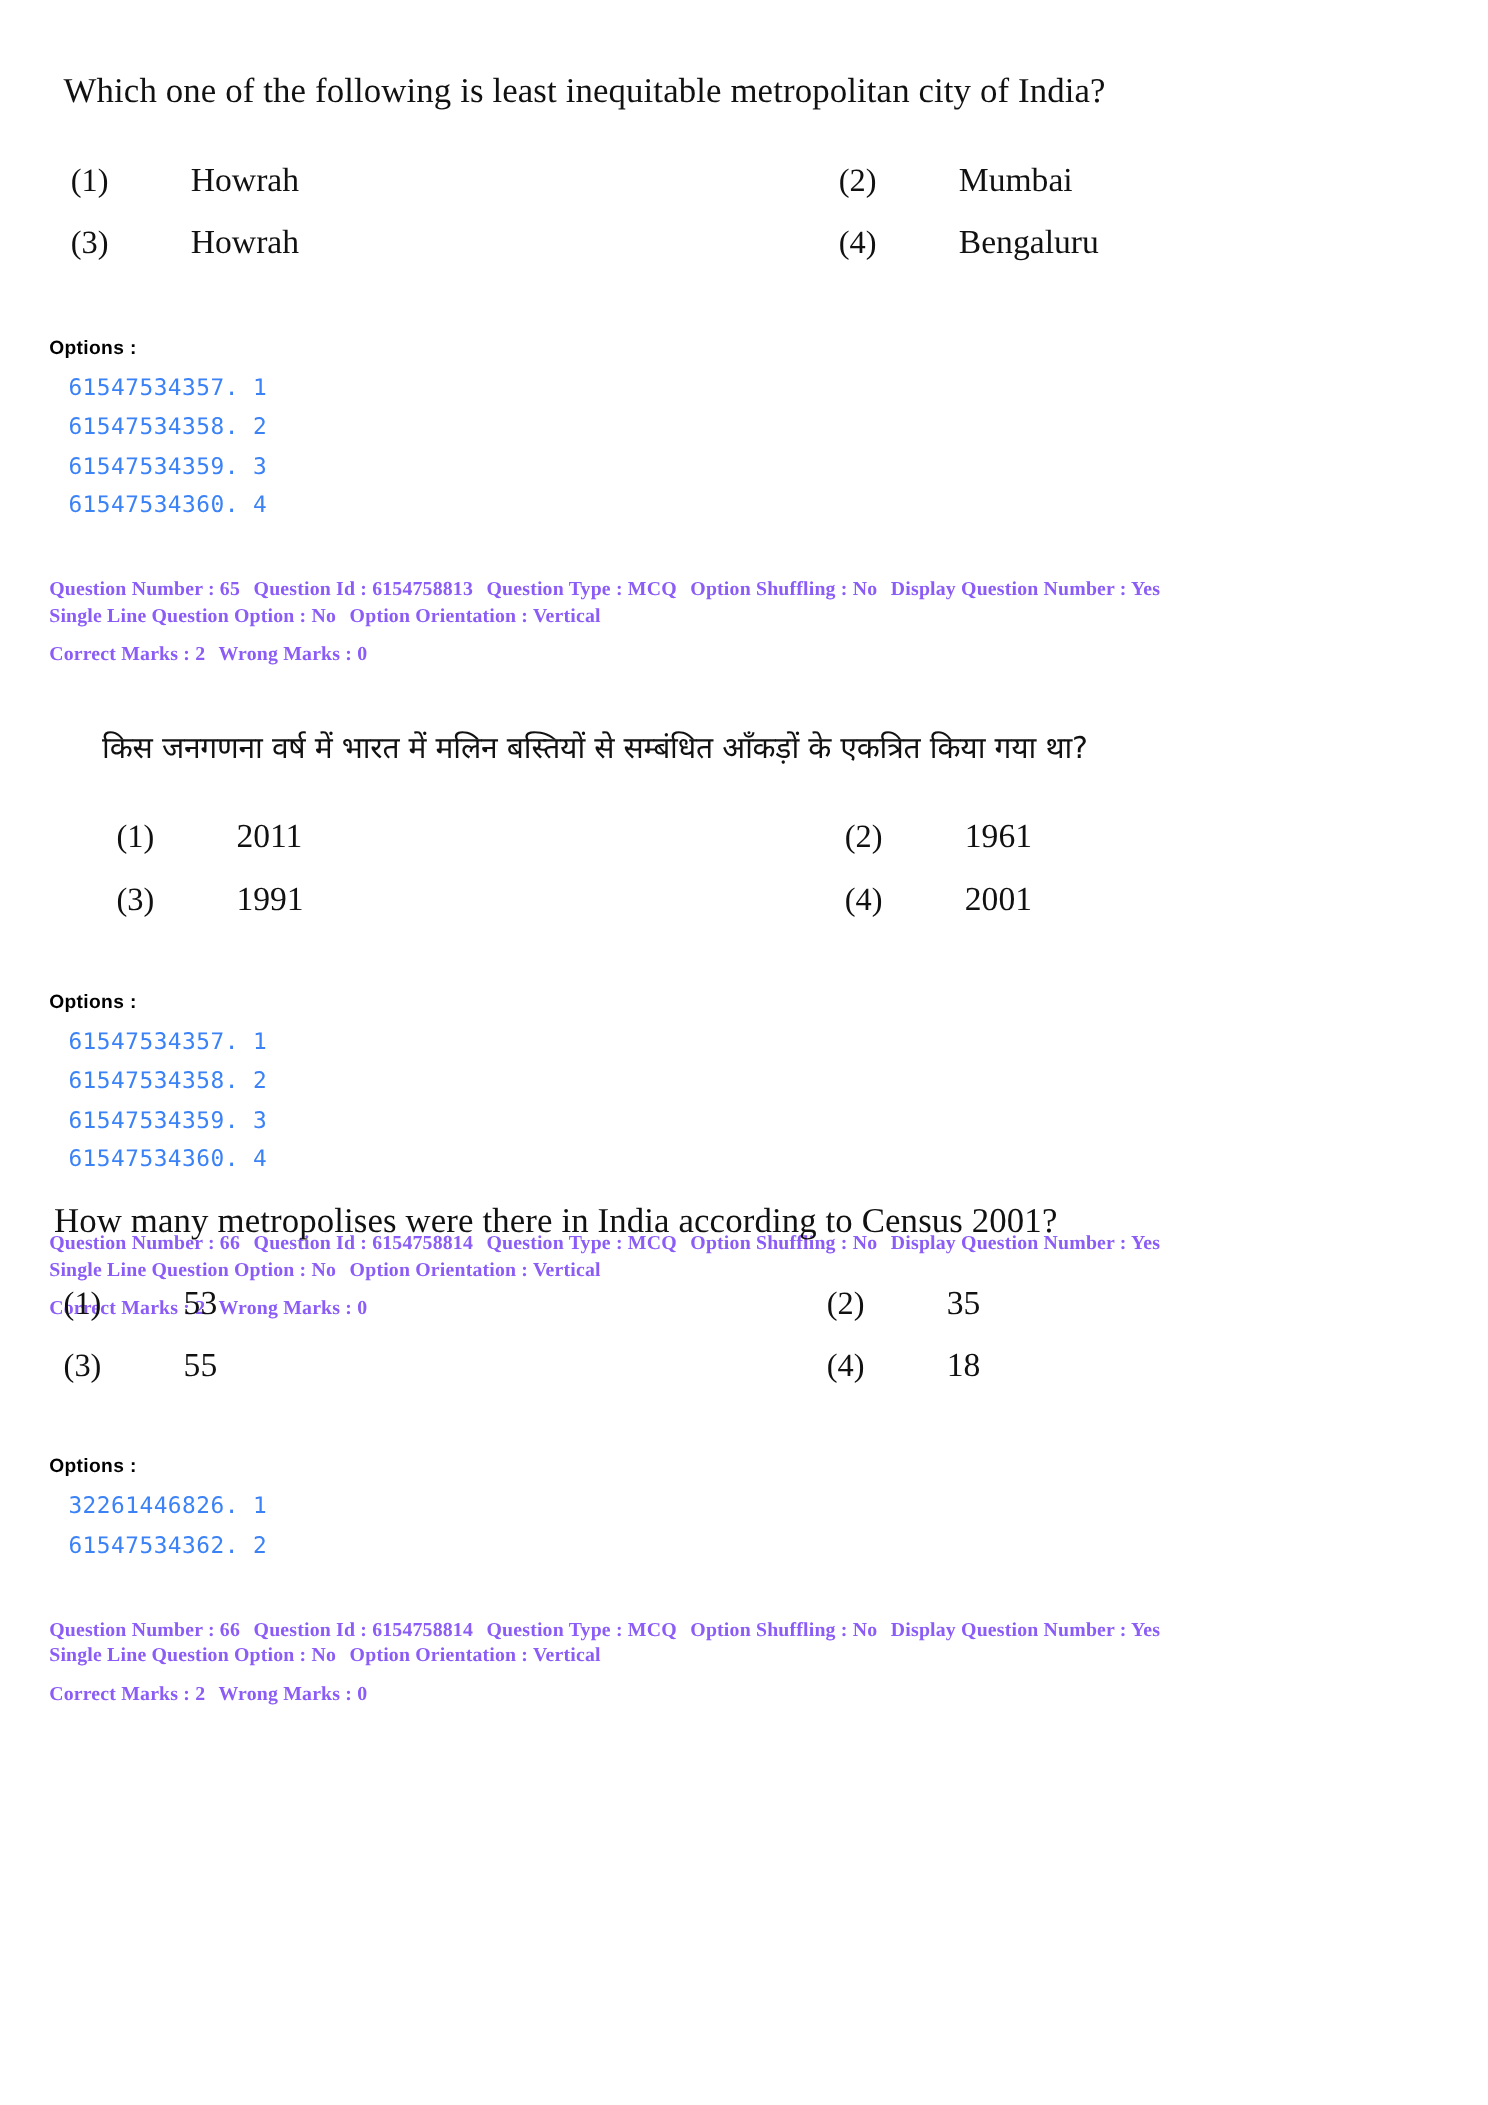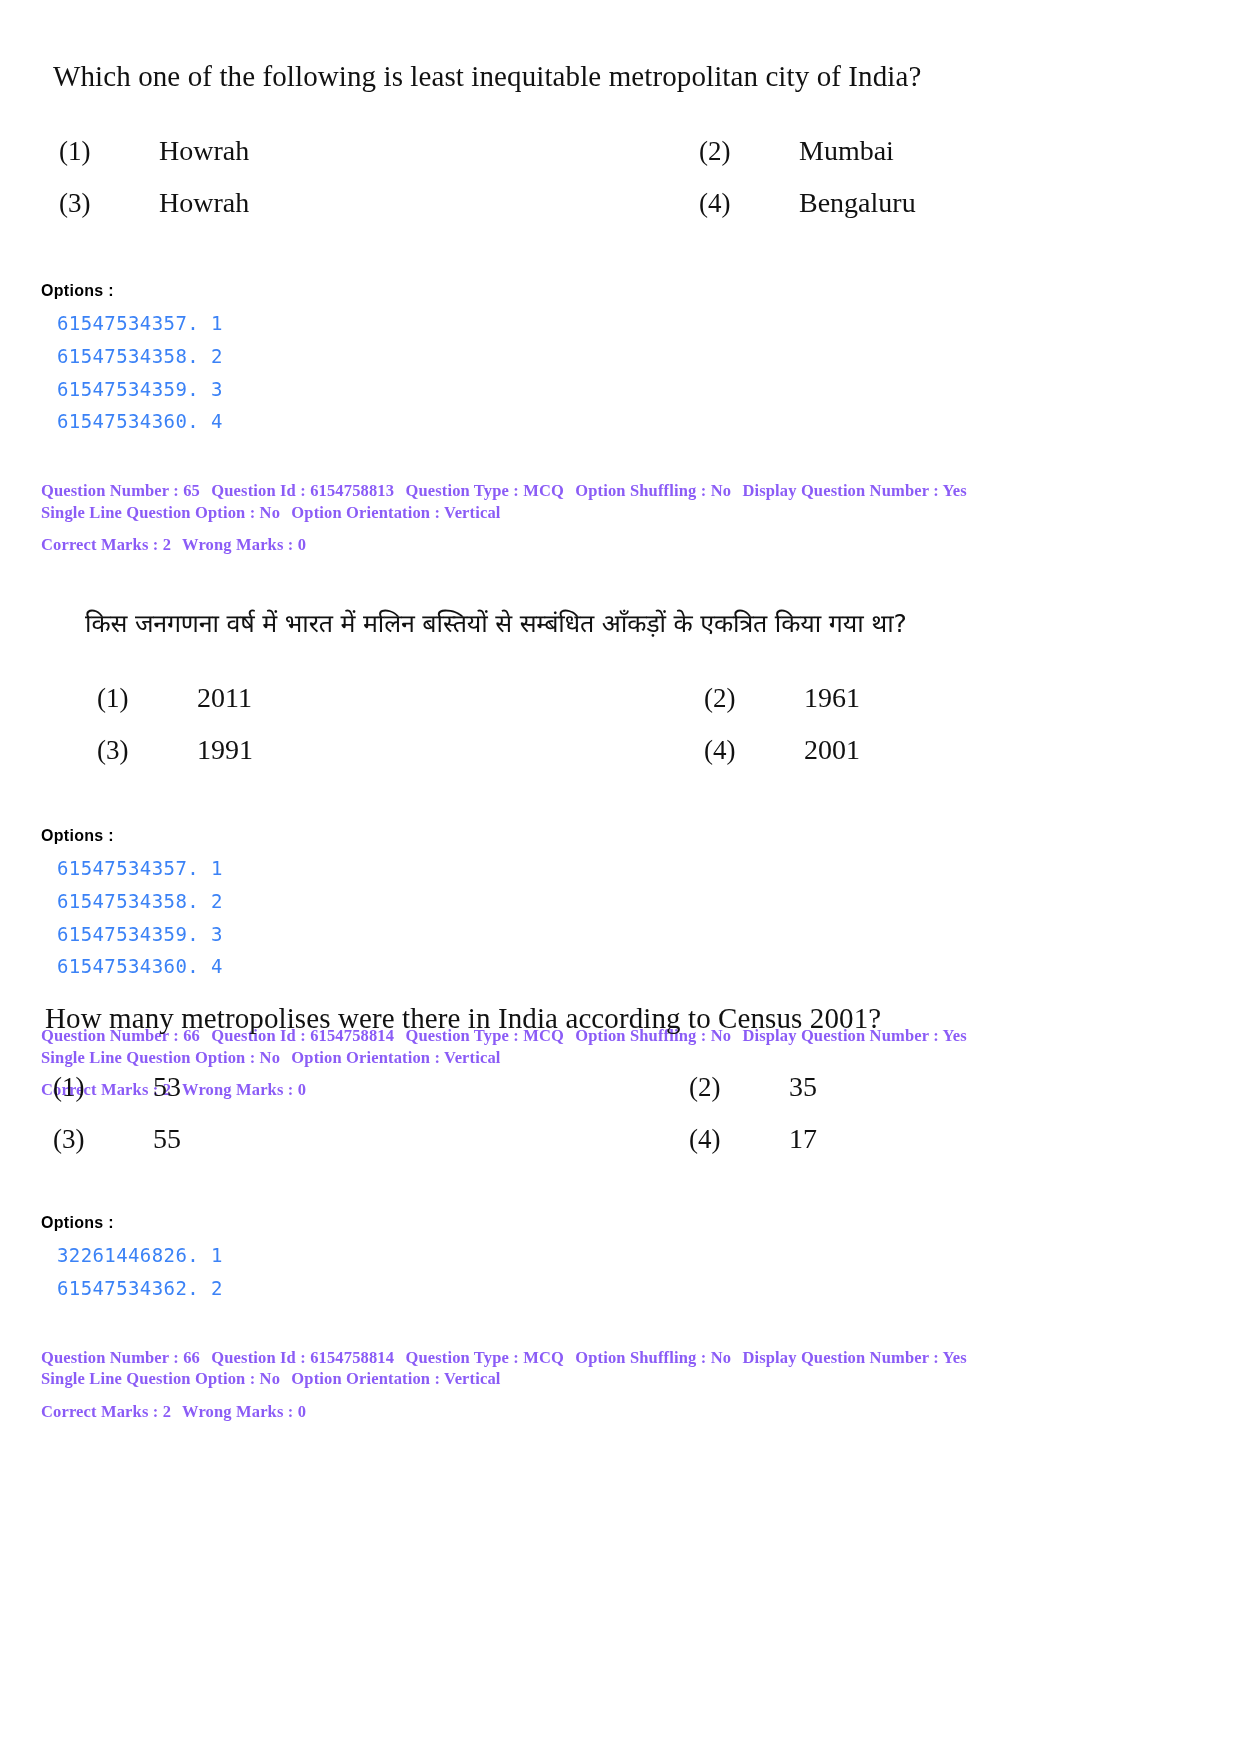--- a/index.html
+++ b/index.html
@@ -228,21 +228,21 @@
       <div class="choice">
         <span class="num">(2)</span>
         <span class="txt">35</span>
       </div>
       <div class="choice">
         <span class="num">(3)</span>
         <span class="txt">55</span>
       </div>
       <div class="choice">
         <span class="num">(4)</span>
-        <span class="txt">17</span>
+        <span class="txt">18</span>
       </div>
     </div>
 
     <div style="margin-left:26px; margin-top:54px;">
       <div class="options-head">Options :</div>
       <div class="option-id">32261446826. 1</div>
       <div class="option-id">61547534362. 2</div>
     </div>
 
     <div style="margin-left:26px; margin-top:42px;">

